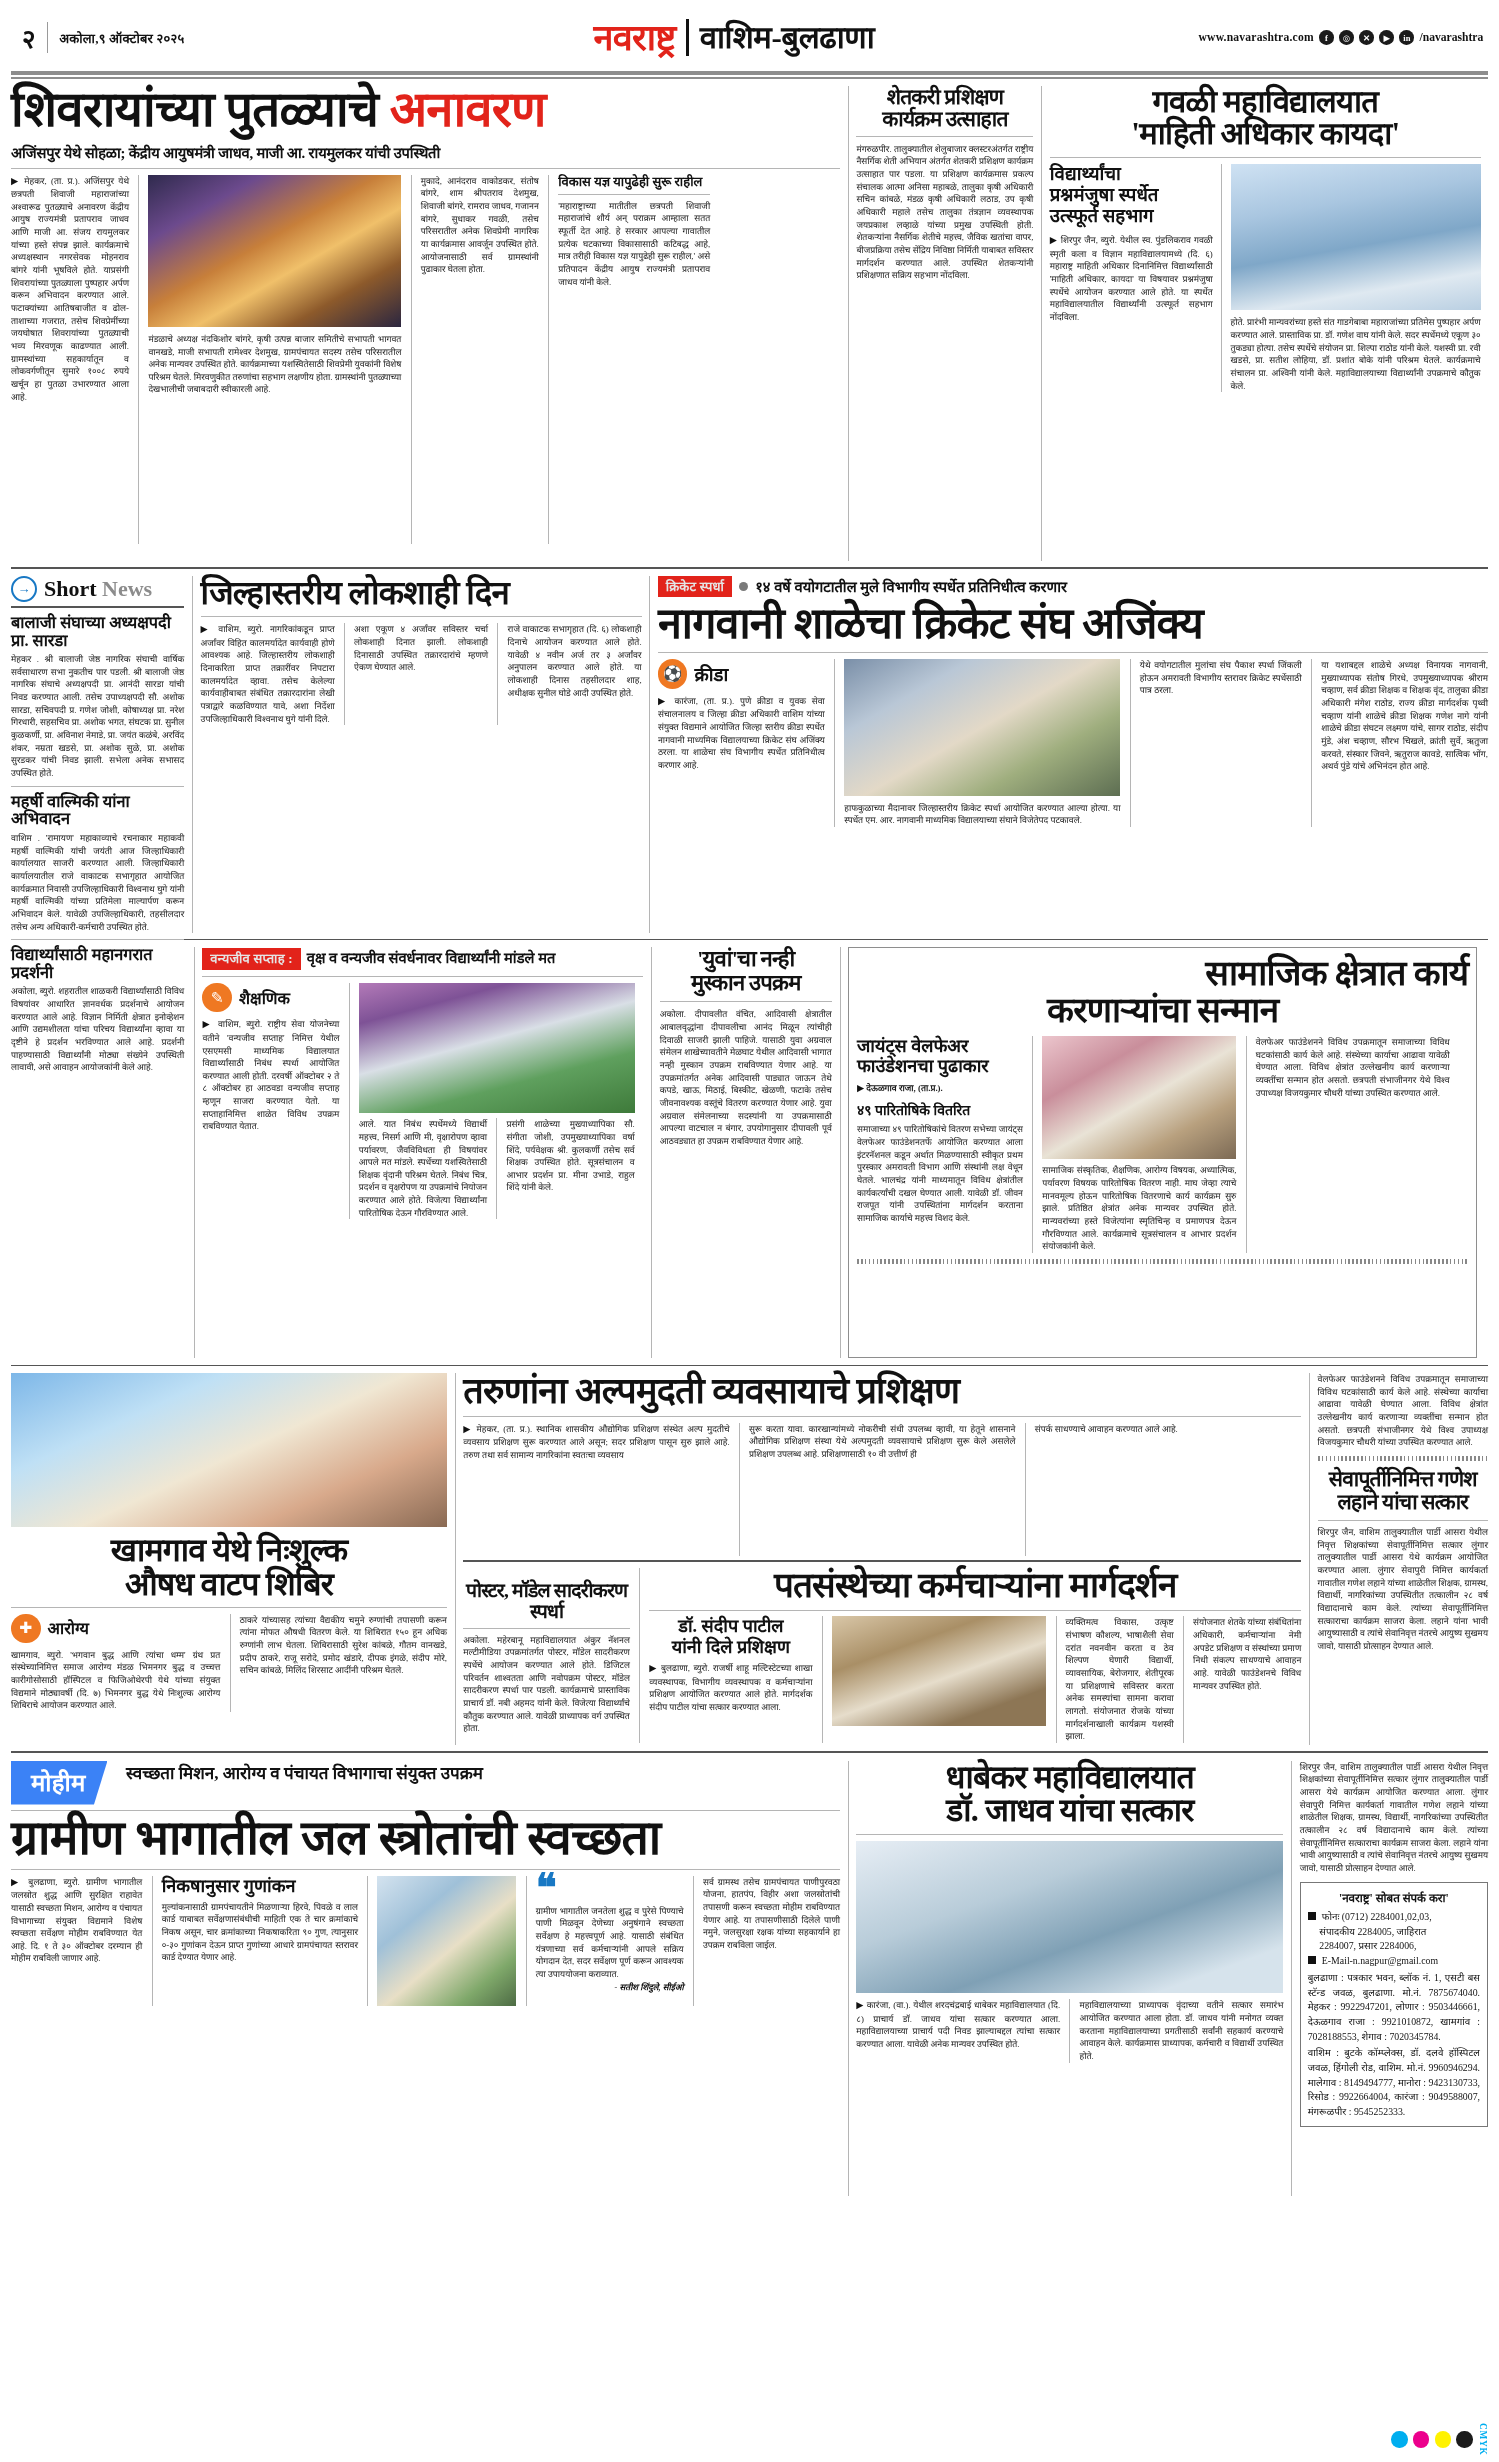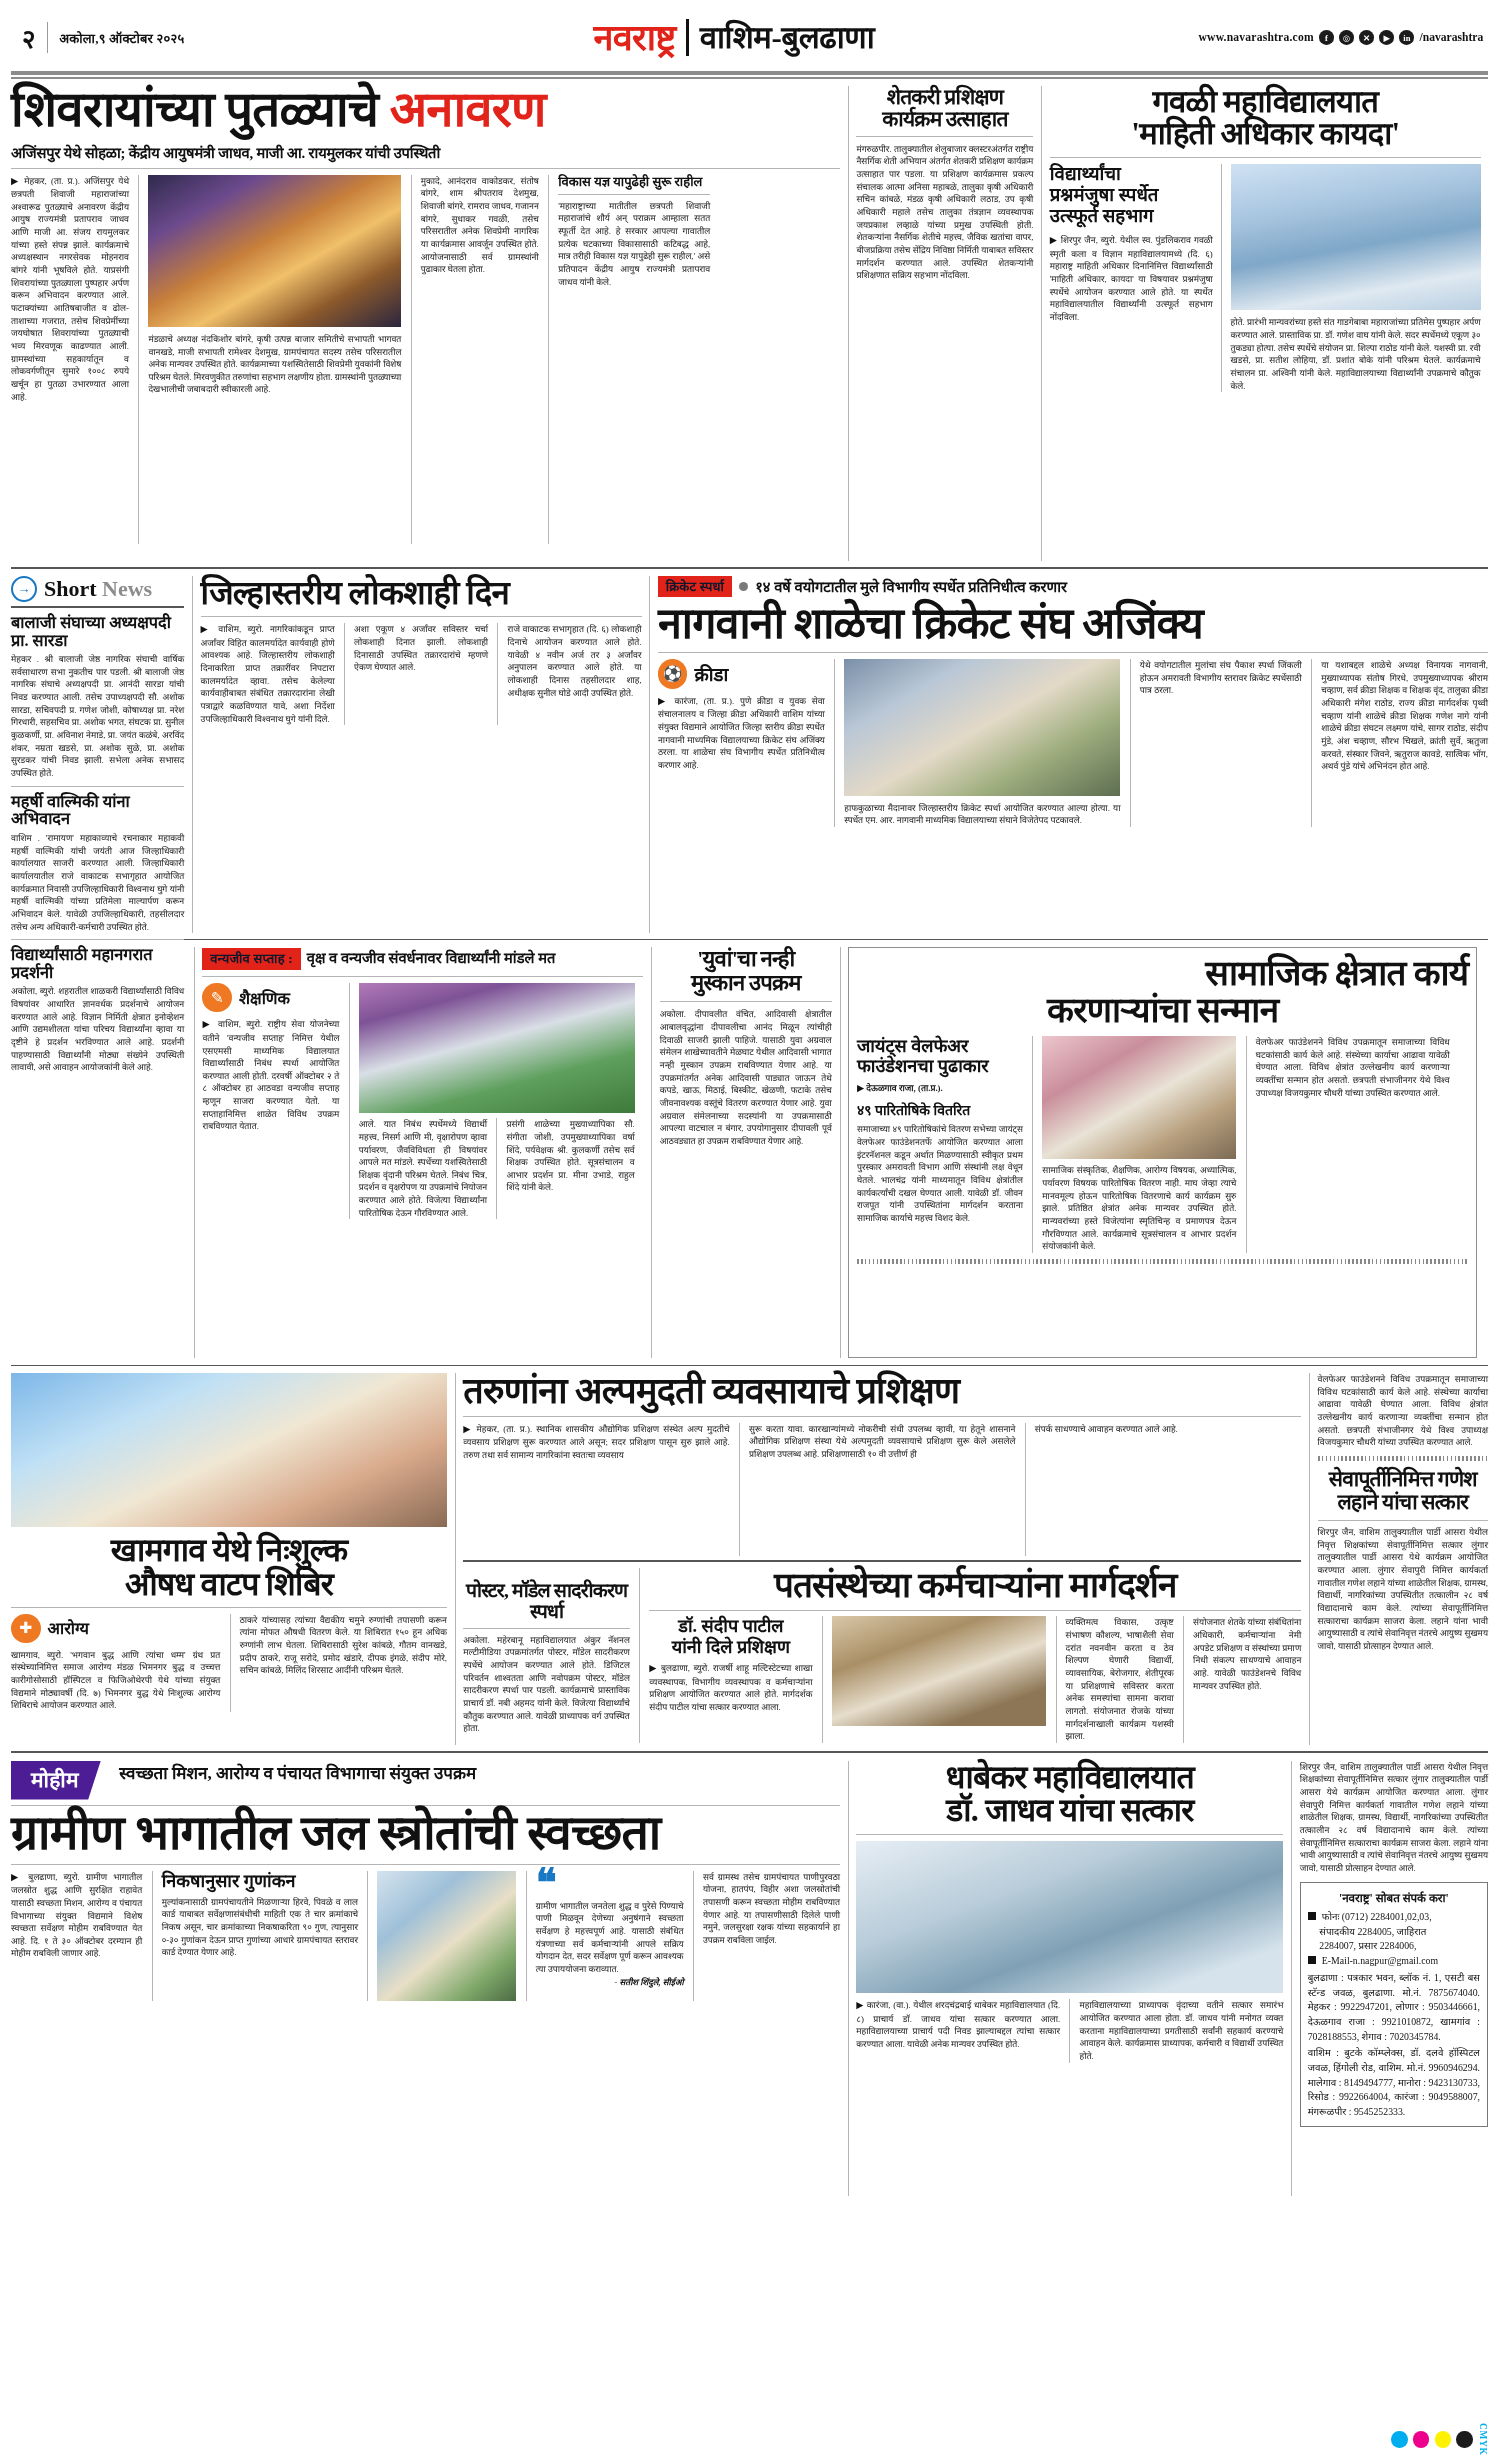--- a/index.html
+++ b/index.html
@@ -51,24 +51,24 @@
   .ph-b { background: linear-gradient(170deg,#cfe2f3 0%,#a9c6e0 30%,#7fa7c8 55%,#dfe9f1 80%,#b9cfe2 100%); }
   .ph-c { background: linear-gradient(160deg,#e7eef5 0%,#b8ccd9 35%,#7fa0b5 60%,#d6e3ec 85%); }
   .ph-d { background: linear-gradient(150deg,#7a8fa8 0%,#b9c7d6 25%,#e3d9c7 50%,#9fae7e 72%,#5d6e52 100%); }
   .ph-e { background: linear-gradient(165deg,#b37ab8 0%,#7e5296 20%,#d9dfe6 45%,#5fa05e 70%,#3e7a3a 100%); }
   .ph-f { background: linear-gradient(160deg,#d9c7a8 0%,#a98f66 30%,#e6ddcb 55%,#8d7655 80%); }
   .ph-g { background: linear-gradient(150deg,#ecc6cd 0%,#c98e9b 28%,#e9e3d6 52%,#b8a07e 75%,#7c6a55 100%); }
   .ph-h { background: linear-gradient(155deg,#7db7e8 0%,#bfe0f5 28%,#f0e7d3 52%,#d8a98b 75%,#8a6a54 100%); }
   .ph-i { background: linear-gradient(140deg,#d4e3ef 0%,#9fc0d8 30%,#e8dfc6 55%,#7fa86a 80%,#4d6b44 100%); }
 
   
-  .tag-red { display: inline-block; background: #e2231a; color: #0f172a; font-weight: 800;
+  .tag-red { display: inline-block; background: #e2231a; color: #e5e5e5; font-weight: 800;
              font-size: 13px; padding: 1.6px 7.8px 2.3px; letter-spacing: 0.2px; }
-  .tag-blue { display: inline-block; background: #4c1d95; color: #fff; font-weight: 800;
-              font-size: 21px; padding: 4.7px 22px 6.2px 20px; letter-spacing: 0.2px; }
+  .tag-blue { display: inline-block; background: #3b82f6; color: #fff; font-weight: 800;
+              font-size: 24px; padding: 4.7px 22px 6.2px 20px; letter-spacing: 0.2px; }
   .kicker { font-size: 14.7px; font-weight: 700; color: #111; }
 
   
   .cat { display: flex; align-items: center; gap: 7px; }
   .cat-ic { width: 29.5px; height: 29.5px; border-radius: 50%; background: #ef7822; display: flex;
             align-items: center; justify-content: center; color: #fff; font-size: 15.5px; }
   .cat-tx { font-size: 18.6px; font-weight: 800; color: #111; }
 
   
   .shortnews-hd { display: flex; align-items: center; gap: 7px; }

